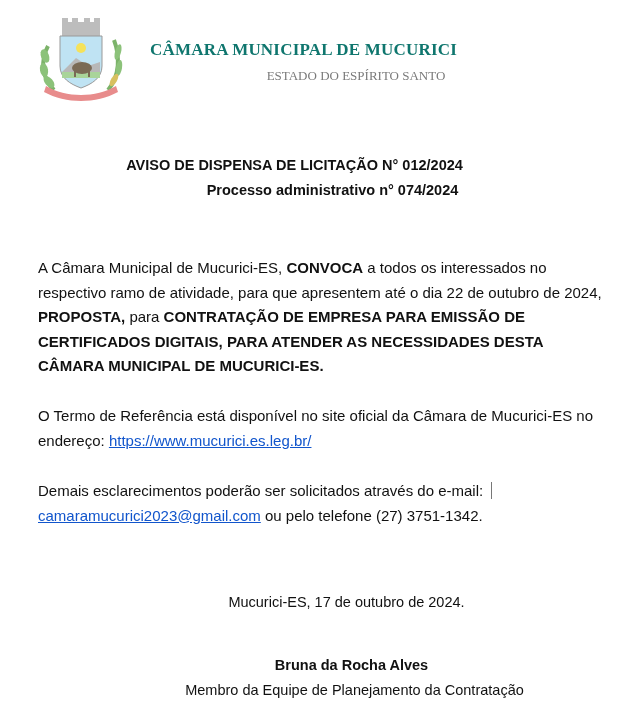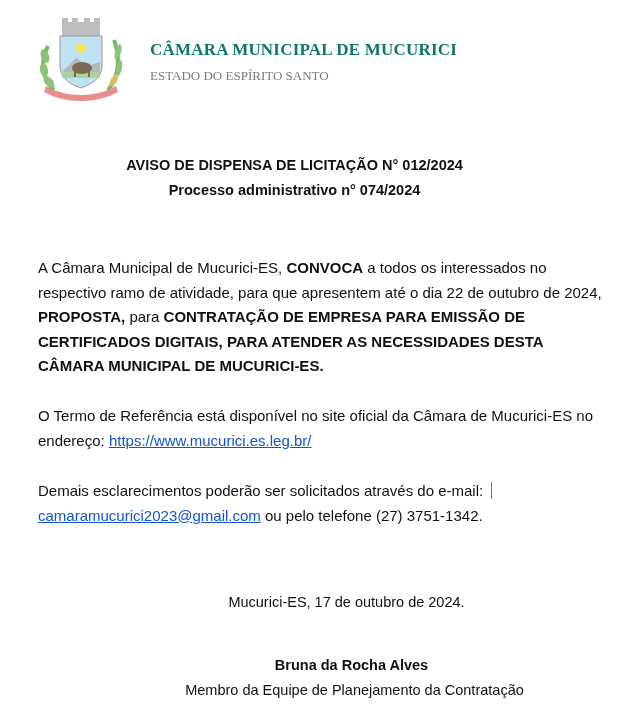--- a/index.html
+++ b/index.html
@@ -1,22 +1,22 @@
 <!DOCTYPE html>
 <html><head>
   <meta charset="utf-8">
   <style>
     html, body { margin:0; padding:0; background:#ffffff; }
     body { width:633px; height:717px; position:relative; overflow:hidden; font-family:"Liberation Sans", sans-serif; color:#111; }
     .crest { position:absolute; left:36px; top:16px; width:90px; height:86px; }
     .hdr-title { position:absolute; left:150px; top:40px; width:420px; text-align:left; font-family:"Liberation Serif", serif; font-weight:bold; font-size:17px; color:#0f766e; letter-spacing:0.2px; white-space:nowrap; }
-    .hdr-sub { position:absolute; left:150px; top:68px; width:412px; font-family:"Liberation Serif", serif; font-size:13px; color:#7a7a7a; white-space:nowrap; }
+    .hdr-sub { position:absolute; left:150px; top:68px; width:412px; text-align:center; font-family:"Liberation Serif", serif; font-size:13px; color:#7a7a7a; white-space:nowrap; }
     .title { position:absolute; left:0; width:589px; text-align:center; font-weight:bold; font-size:14.5px; white-space:nowrap; }
     .t1 { top:157px; }
-    .t2 { top:182px; }
+    .t2 { top:182px;padding-left:38px; }
     .para { position:absolute; left:38px; width:570px; font-size:15px; line-height:24.5px; }
     .p1 { top:256px; }
     .p2 { top:404px; }
     .p3 { top:479px; }
     b { font-weight:bold; }
     a.lnk { color:#1155cc; text-decoration:underline; }
     .cursor { display:inline-block; width:1px; height:17px; background:#777; vertical-align:-3px; margin-left:4px; }
     .center-line { position:absolute; left:0; width:633px; text-align:center; font-size:14.5px; white-space:nowrap; }
     .date { top:594px; padding-left:60px; box-sizing:border-box; }
     .sig-name { top:657px; font-weight:bold; padding-left:70px; box-sizing:border-box; }

